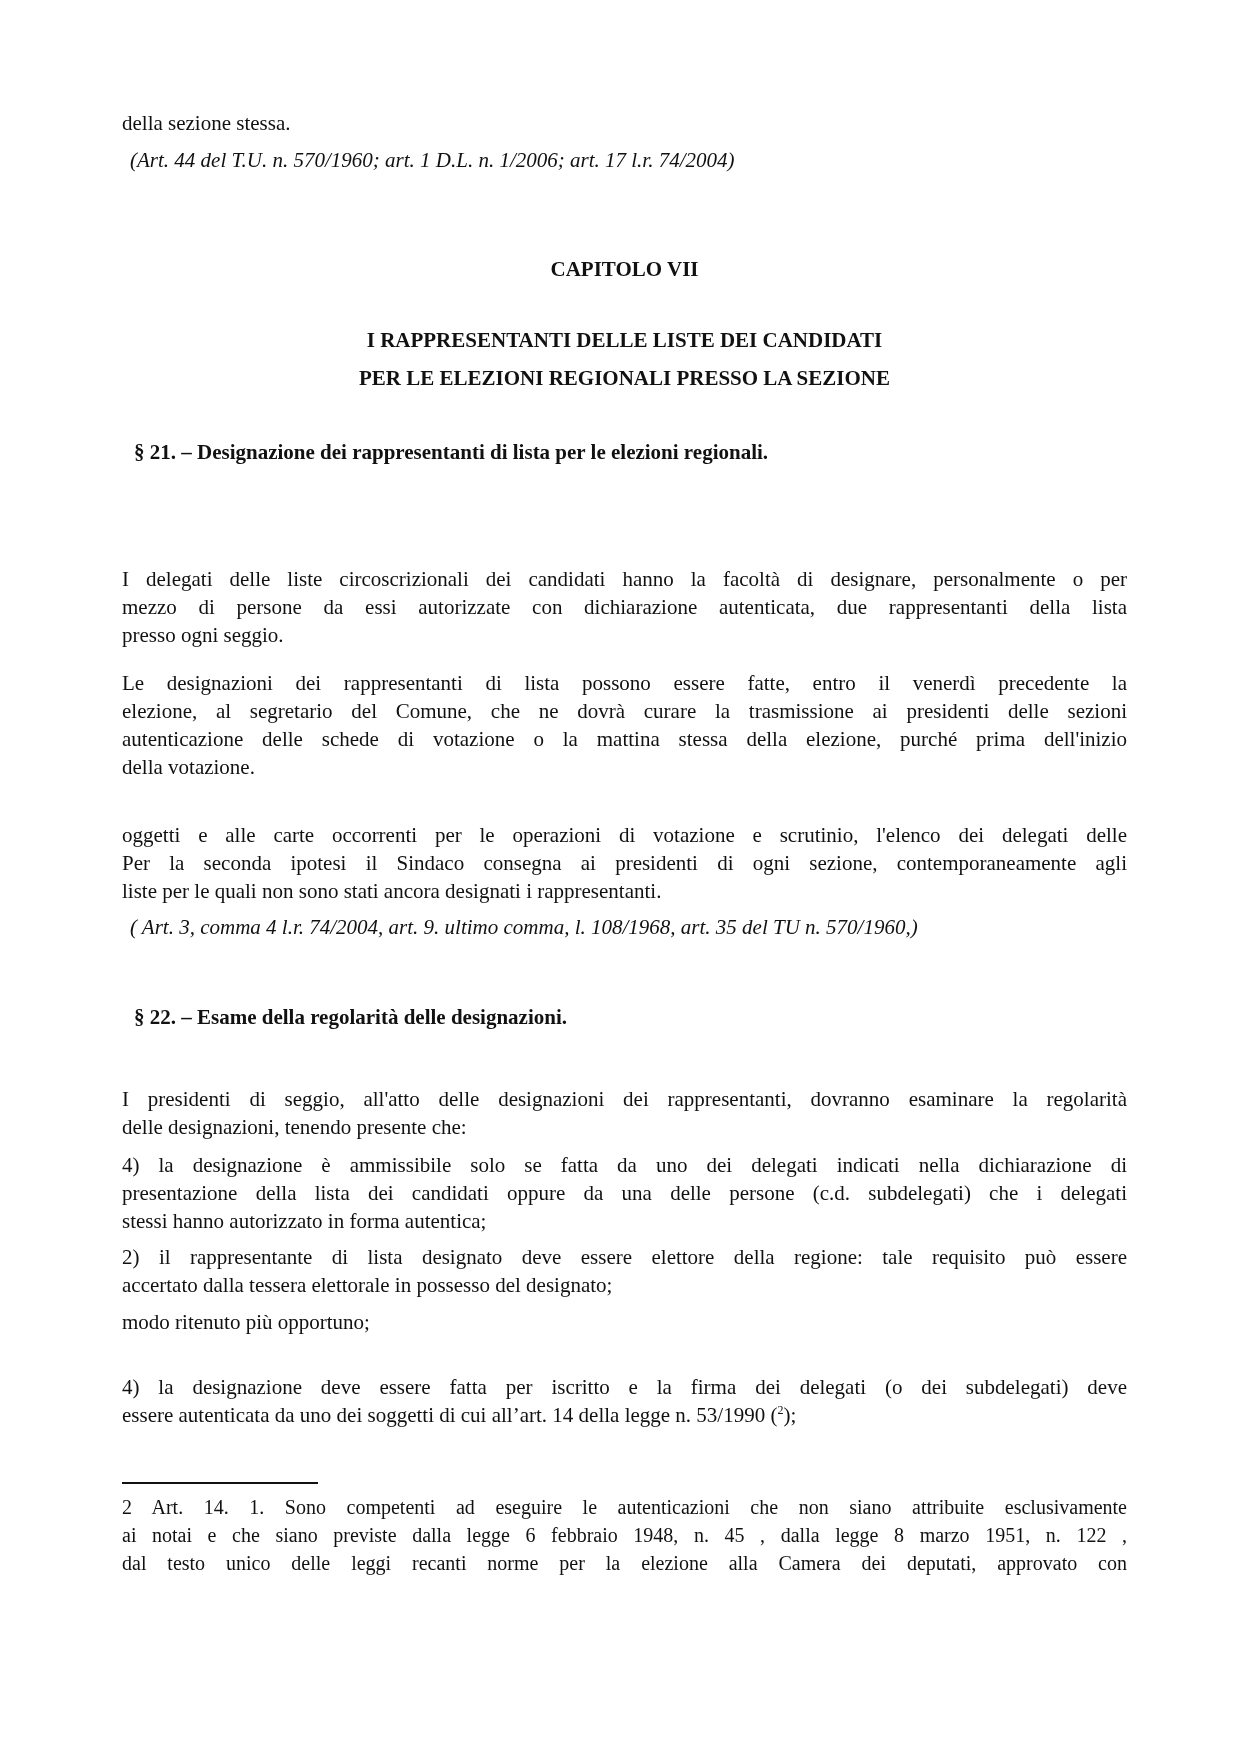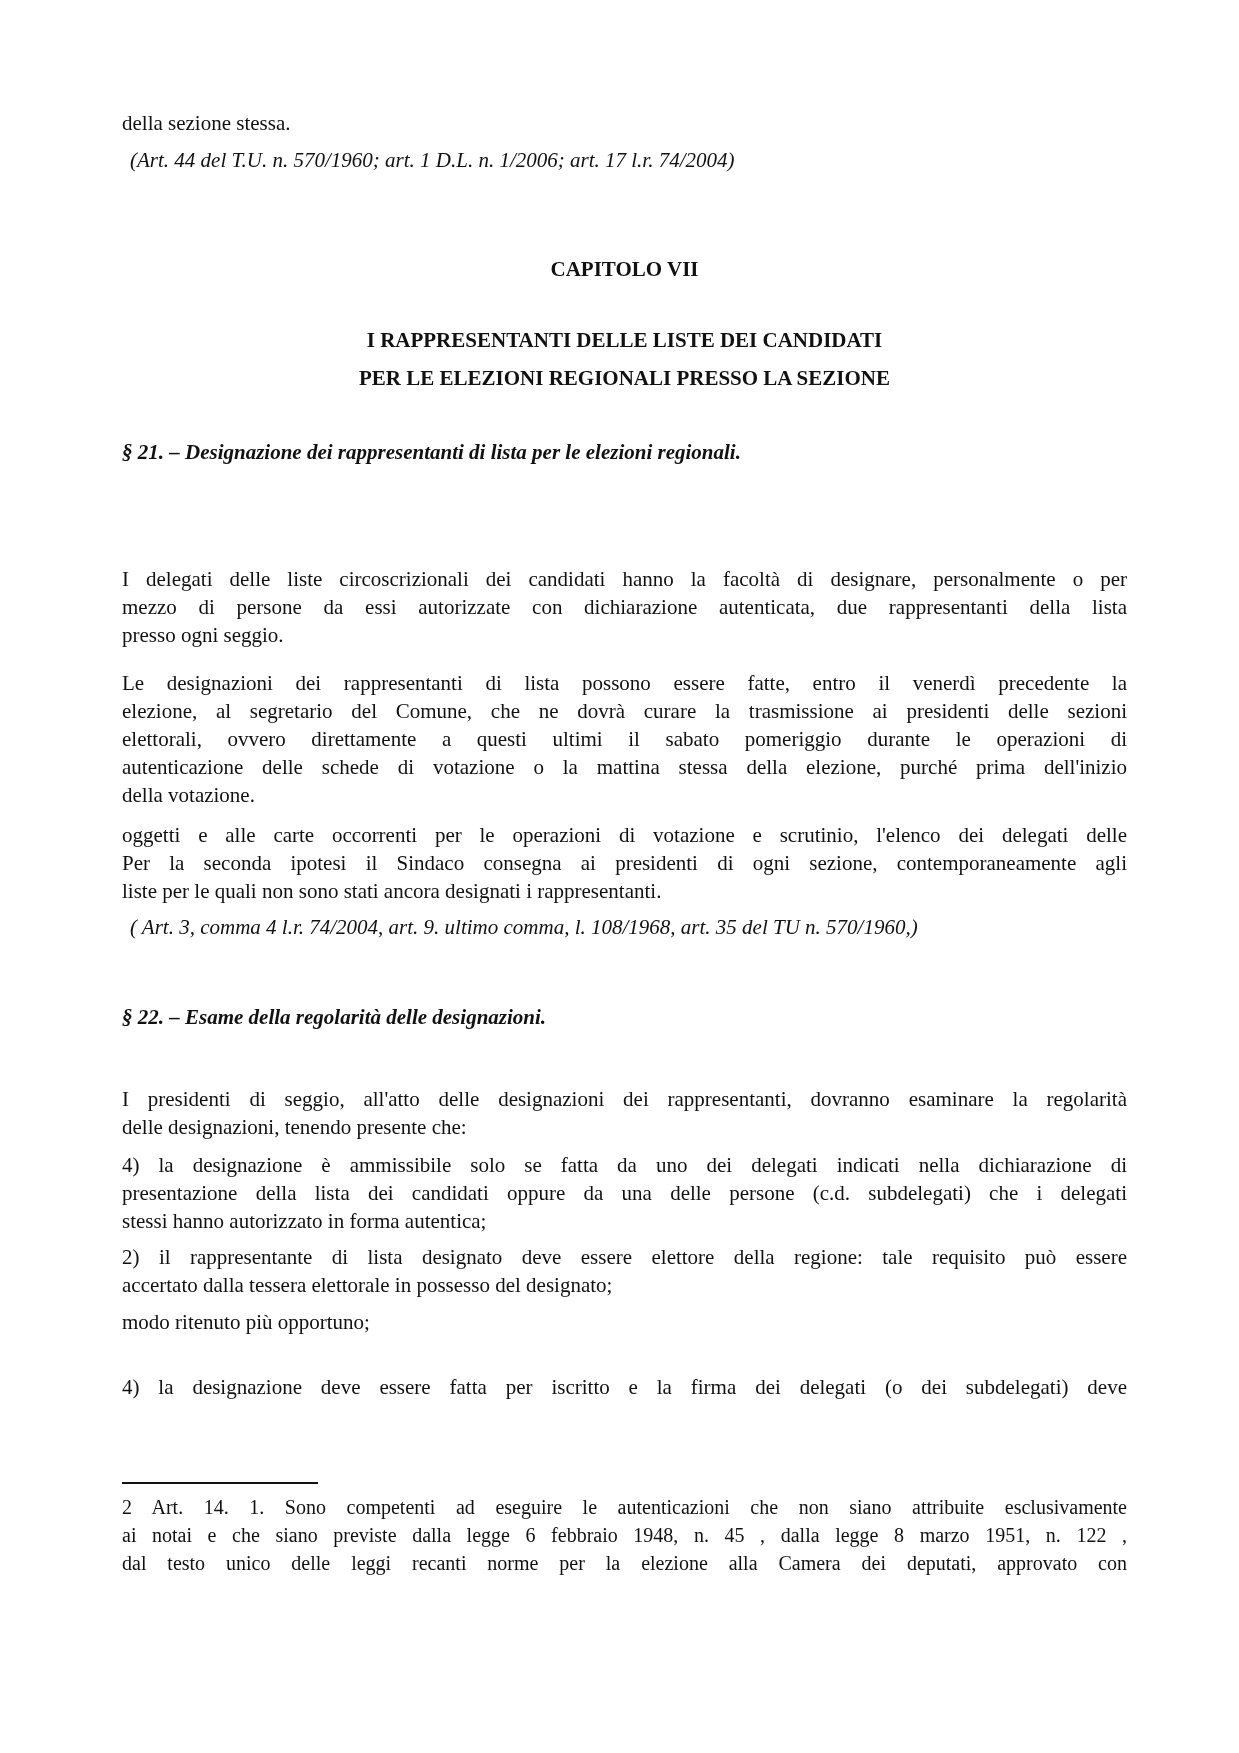--- a/index.html
+++ b/index.html
@@ -30,26 +30,25 @@
     left: 0;
     width: 1005px;
     text-align: center;
     font-weight: bold;
     font-size: 21px;
     line-height: 28px;
     white-space: nowrap;
   }
   .heading {
     position: absolute;
-    left: 0;
+    left: 12px;
     font-weight: bold;
     font-size: 21px;
     line-height: 28px;
     white-space: nowrap;
-    font-style: italic;
   }
   .para {
     position: absolute;
     left: 0;
     width: 1005px;
     font-size: 21px;
     line-height: 28px;
     text-align: justify;
     text-align-last: left;
   }
@@ -87,21 +86,20 @@
 
   <div class="para" style="top:565px;">
     <span class="jl">I delegati delle liste circoscrizionali dei candidati hanno la facoltà di designare, personalmente o per</span>
     <span class="jl">mezzo di persone da essi autorizzate con dichiarazione autenticata, due rappresentanti della lista</span>
     <span class="ll">presso ogni seggio.</span>
   </div>
 
   <div class="para" style="top:669px;">
     <span class="jl">Le designazioni dei rappresentanti di lista possono essere fatte, entro il venerdì precedente la</span>
     <span class="jl">elezione, al segretario del Comune, che ne dovrà curare la trasmissione ai presidenti delle sezioni</span>
-    <span class="jl">elettorali, ovvero direttamente a questi ultimi il sabato pomeriggio durante le operazioni di</span>
     <span class="jl">autenticazione delle schede di votazione o la mattina stessa della elezione, purché prima dell'inizio</span>
     <span class="ll">della votazione.</span>
   </div>
 
   <div class="para" style="top:821px;">
     <span class="jl">oggetti e alle carte occorrenti per le operazioni di votazione e scrutinio, l'elenco dei delegati delle</span>
     <span class="jl">Per la seconda ipotesi il Sindaco consegna ai presidenti di ogni sezione, contemporaneamente agli</span>
     <span class="ll">liste per le quali non sono stati ancora designati i rappresentanti.</span>
   </div>
 
@@ -124,20 +122,21 @@
     <span class="jl">2) il rappresentante di lista designato deve essere elettore della regione: tale requisito può essere</span>
     <span class="ll">accertato dalla tessera elettorale in possesso del designato;</span>
   </div>
 
   <div class="para" style="top:1308px;">
     <span class="ll">modo ritenuto più opportuno;</span>
   </div>
 
   <div class="para" style="top:1373px;">
     <span class="jl">4) la designazione deve essere fatta per iscritto e la firma dei delegati (o dei subdelegati) deve</span>
+    <span class="ll"><span>essere autenticata da uno dei soggetti di cui all’art. 14 della legge n. 53/1990 (</span><sup>2</sup><span>);</span></span>
   </div>
 
   <div class="rule" style="top:1482px;"></div>
 
   <div class="para" style="top:1493px; font-size:20px; line-height:28px;">
     <span class="jl">2 Art. 14.  1. Sono competenti ad eseguire le autenticazioni che non siano attribuite esclusivamente</span>
     <span class="jl">ai notai e che siano previste dalla legge 6 febbraio 1948, n. 45 , dalla legge 8 marzo 1951, n. 122 ,</span>
     <span class="jl">dal testo unico delle leggi recanti norme per la elezione alla Camera dei deputati, approvato con</span>
   </div>
 

